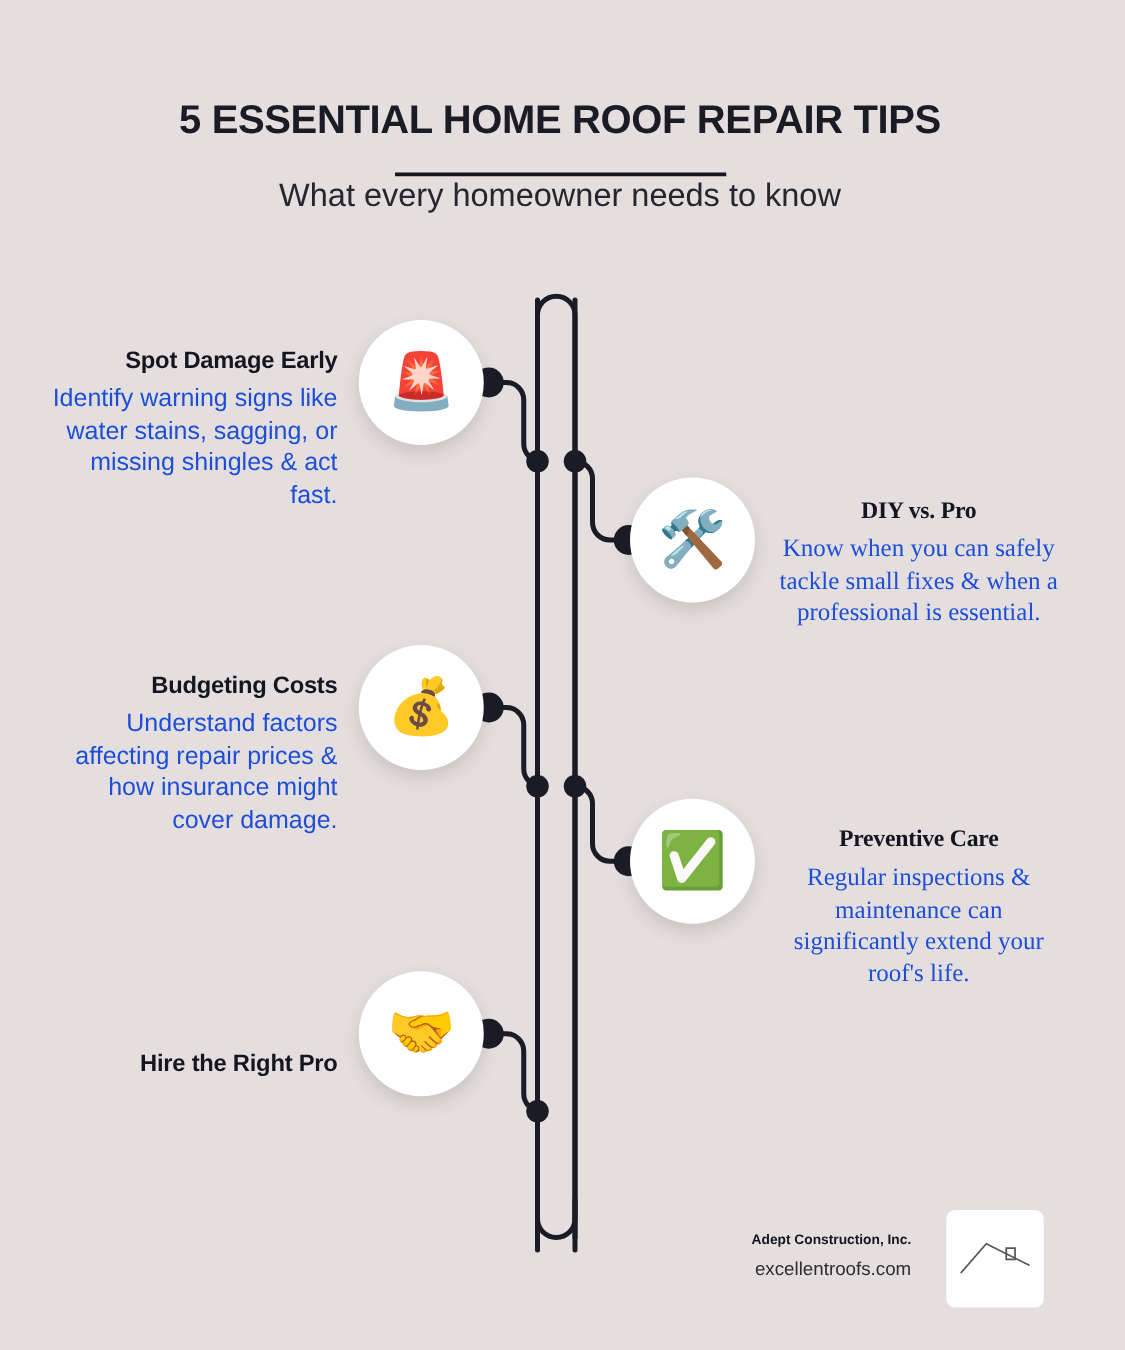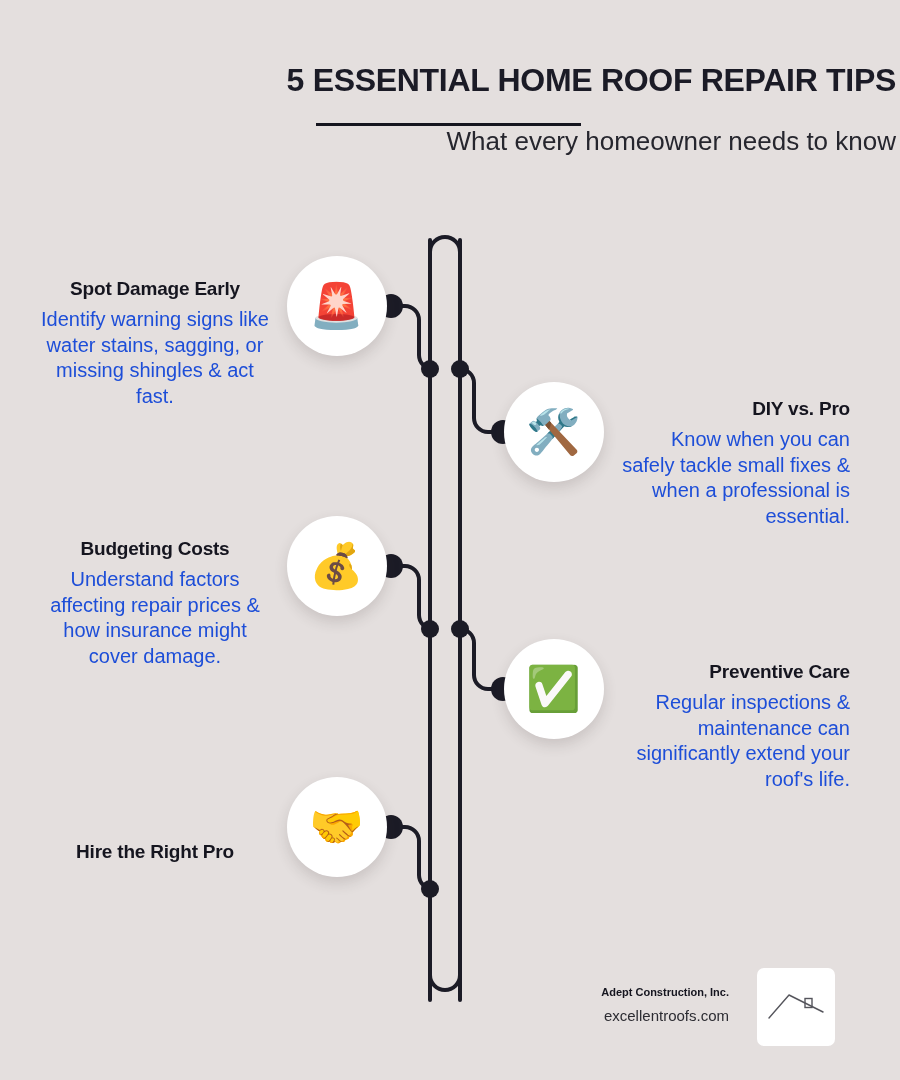--- a/index.html
+++ b/index.html
@@ -6,21 +6,21 @@
   html,body { width:900px; height:1080px; }
   body {
     background:#e4dfde;
     font-family:"Liberation Sans", sans-serif;
     position:relative;
     overflow:hidden;
   }
   .page { position:relative; width:900px; height:1080px; }
 
   
-  .header { position:absolute; top:0; left:0; width:896px; text-align:right; }
+  .header { position:absolute; top:15px; left:0; width:896px; text-align:center; }
   .title {
     margin-top:62px;
     font-size:32px;
     font-weight:bold;
     letter-spacing:-0.3px;
     color:#1b1b26;
     text-transform:uppercase;
     font-family:"Liberation Sans", sans-serif;
   }
   .divider {
@@ -46,22 +46,22 @@
     background:#ffffff;
     box-shadow:0 6px 14px rgba(60,50,50,0.16);
     display:flex; align-items:center; justify-content:center;
   }
   .tip .emoji {
     font-size:44px;
     line-height:1;
     font-family:"DejaVu Sans", sans-serif;
   }
   .tip .txt { position:absolute; width:230px; }
-  .tip.left .txt  { text-align:center; }
-  .tip.right .txt { text-align:right; }
+  .tip.left .txt  { text-align:right; }
+  .tip.right .txt { text-align:center;font-family:Liberation Serif, serif; }
   .tip h3 {
     font-size:19px; font-weight:bold; color:#15151f;
     margin-bottom:7px; letter-spacing:-0.2px;
   }
   .tip p {
     font-size:20px; line-height:1.28; color:#1d4ed8; font-weight:400;
   }
 
   
   .footer { position:absolute; left:505px; top:968px; width:330px; height:86px; }

